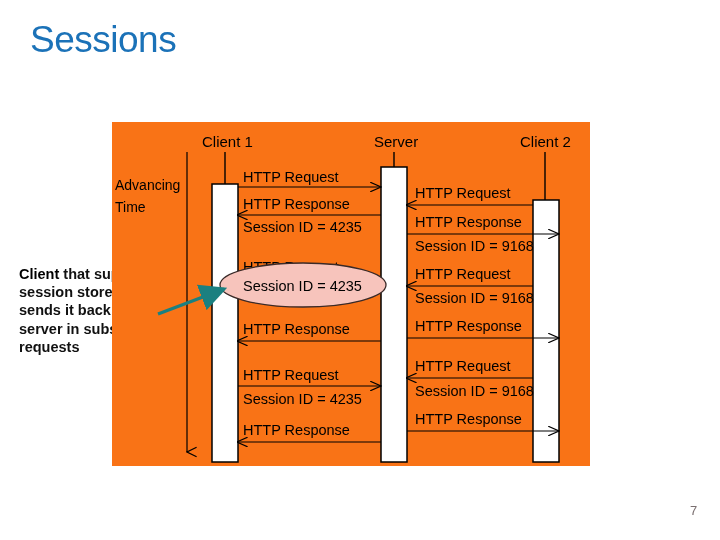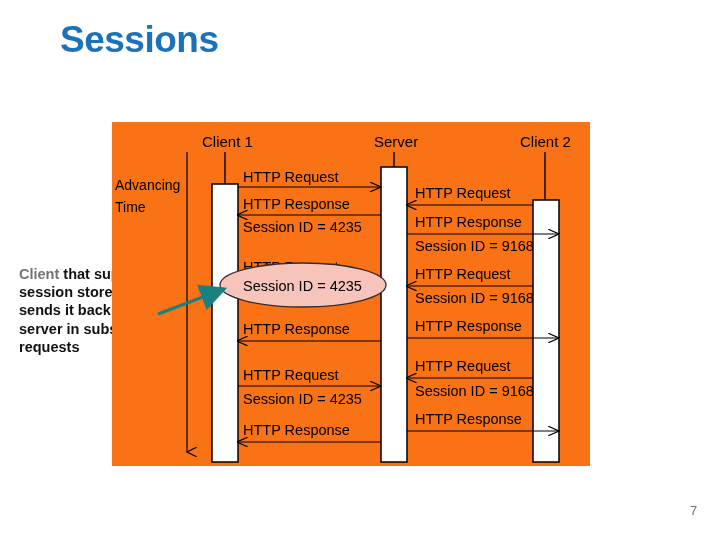--- a/index.html
+++ b/index.html
@@ -9,26 +9,25 @@
     font-family:"Liberation Sans", sans-serif;
     position:relative;
     overflow:hidden;
   }
   #slide{position:absolute;left:0;top:0;width:720px;height:540px;}
 
   
   .title{
     position:absolute;left:30px;top:18px;
     font-family:"Liberation Sans", sans-serif;
-    font-size:37px;font-weight:bold;
+    font-size:37px;font-weight:normal;
     color:#1B72B8;
     letter-spacing:-0.5px;
     line-height:44px;
     white-space:nowrap;
-    margin-left:30px;
   }
 
   
   .note{
     position:absolute;left:19px;top:265px;width:180px;
     font-family:"Liberation Sans", sans-serif;
     font-size:14.5px;font-weight:bold;
     color:#111111;
     line-height:18.2px;
   }
@@ -50,21 +49,21 @@
   #diagram svg{display:block;}
 </style>
 </head>
 <body>
 
 <div id="slide">
 
   <div class="title" style="color: rgb(27, 114, 184);">Sessions</div>
 
   <div class="note">
-    <span class="kw" style="color: #737373; text-align: center;">Client</span><span> that supports session stores the ID and sends it back to the server in subsequent requests</span>
+    <span class="kw" style="color: #000000; text-align: center;">Client</span><span> that supports session stores the ID and sends it back to the server in subsequent requests</span>
   </div>
 
   <div id="diagram">
     <svg width="478" height="344" viewBox="0 0 478 344" xmlns="http://www.w3.org/2000/svg">
       <defs>
         <marker id="ahR" markerWidth="10" markerHeight="8" refX="9" refY="4" orient="auto">
           <path d="M0,0 L9,4 L0,8" fill="none" stroke="#000" stroke-width="1"></path>
         </marker>
         <marker id="ahL" markerWidth="10" markerHeight="8" refX="1" refY="4" orient="auto">
           <path d="M9,0 L0,4 L9,8" fill="none" stroke="#000" stroke-width="1"></path>

